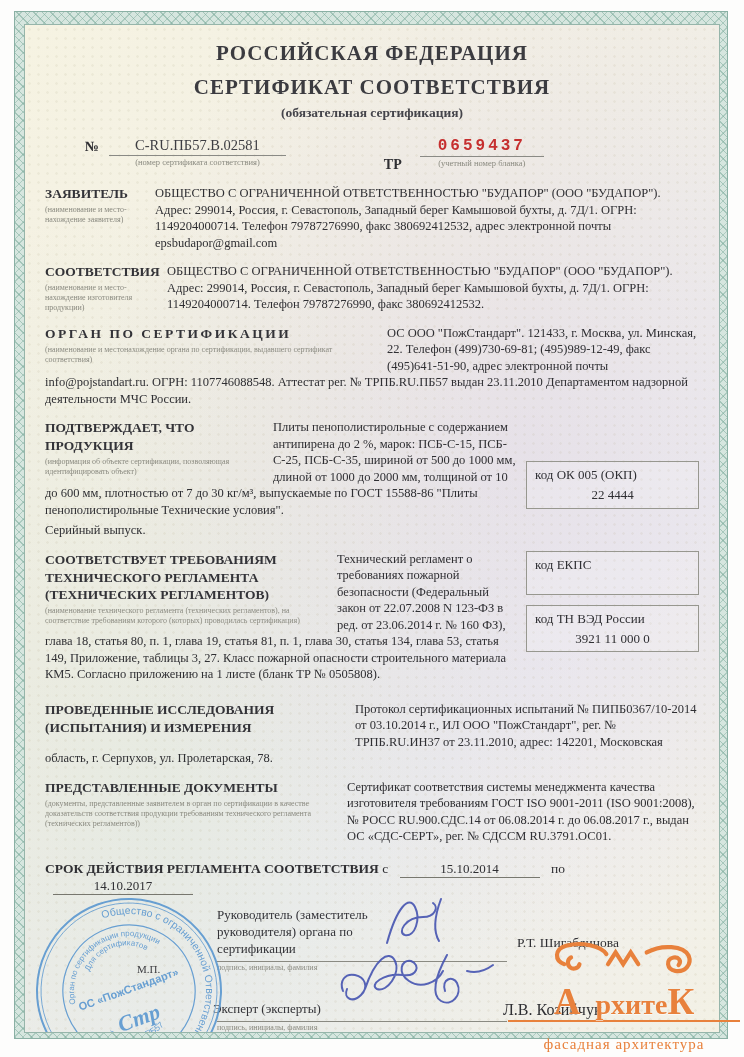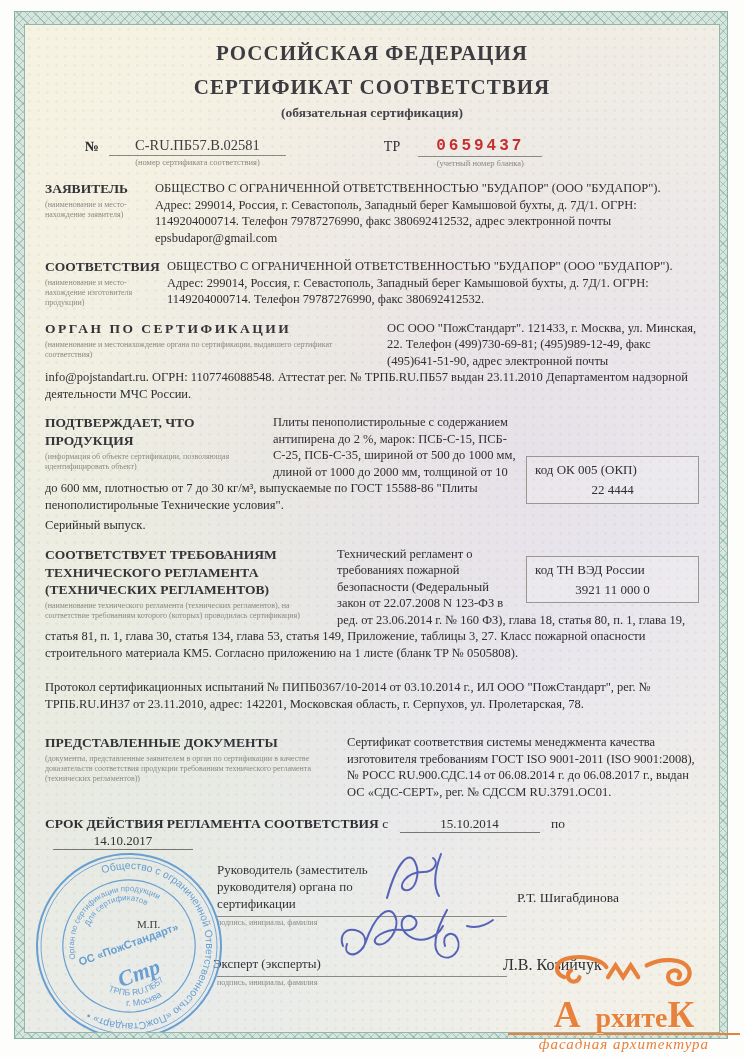--- a/index.html
+++ b/index.html
@@ -26,21 +26,21 @@
   
   .hdr{text-align:center;}
   .hdr-country{font-size:21px;font-weight:bold;letter-spacing:1px;color:#3b3b40;margin-top:8px;}
   .hdr-title{font-size:21px;font-weight:bold;letter-spacing:1px;color:#3b3b40;margin-top:9px;font-family:Liberation Serif, serif;}
   .hdr-sub{font-size:13.5px;font-weight:bold;color:#44444a;margin-top:5px;}
   .numrow{display:flex;align-items:flex-start;margin:16px 0 10px 40px;}
   .numlbl{font-size:14px;font-weight:bold;margin-top:2px;}
   .numcell{text-align:center;margin:0 10px;}
   .numval{font-size:14.5px;border-bottom:1px solid #8a8a85;padding:0 26px 1px 26px;color:#3d3d42;}
   .numcap{font-size:8.5px;color:#8a8a80;margin-top:1px;}
-  .trlbl{font-size:14px;font-weight:normal;margin:2px 8px 0 88px;}
+  .trlbl{font-size:14px;font-weight:bold;margin:20px 8px 0 88px;}
   .blankval{font-family:"Liberation Mono",monospace;font-weight:bold;font-size:16px;letter-spacing:3px;color:#c62f2f;border-bottom:1px solid #8a8a85;padding:0 18px 1px 18px;}
 
   
   .section{margin-top:12px;font-size:12.5px;line-height:1.32;}
   .section::after{content:"";display:block;clear:both;}
   .flexsec{display:flex;}
   .lblcol{flex:0 0 110px;}
   .lbl{font-weight:bold;font-size:13.5px;color:#333338;}
   .cap{font-size:8px;line-height:1.25;color:#8a8a80;margin-top:2px;}
   .bodytxt{color:#2f2f33;}
@@ -67,21 +67,21 @@
   .name2{position:absolute;left:458px;top:96px;font-size:16px;}
   .stamp{position:absolute;left:-14px;top:-12px;z-index:2;opacity:.9;}
   .sig-svg1{position:absolute;left:330px;top:-12px;z-index:4;}
   .sig-svg2{position:absolute;left:290px;top:38px;z-index:4;}
 
   
   .brand{position:absolute;right:4px;bottom:4px;width:232px;z-index:50;text-align:center;}
   .brand-name{color:#e8813c;font-weight:bold;line-height:.9;text-shadow:0 1px 0 rgba(255,255,255,.6);}
   .brand-name .bg{font-size:37px;}
   .brand-name .md{font-size:28px;margin-left:15px;}
-  .brand-tag{border-top:2px solid #e8813c;margin-top:2px;padding-top:1px;color:#e8813c;font-style:italic;font-size:15px;letter-spacing:1px;}
+  .brand-tag{border-top:2px solid #e8813c;margin-top:2px;padding-top:14px;color:#e8813c;font-size:15px;letter-spacing:1px;}
 </style>
 </head>
 <body>
 
 <div class="page">
   <div class="frame"></div>
   <div class="paper">
     <div class="content">
 
       <div class="hdr">
@@ -138,32 +138,39 @@
         </div>
         <div class="bodytxt">Плиты пенополистирольные с содержанием антипирена до 2 %, марок: ПСБ-С-15, ПСБ-С-25, ПСБ-С-35, шириной от 500 до 1000 мм, длиной от 1000 до 2000 мм, толщиной от 10 до 600 мм, плотностью от 7 до 30 кг/м³, выпускаемые по ГОСТ 15588-86 "Плиты пенополистирольные Технические условия".</div>
         <div class="bodytxt" style="margin-top:4px;">Серийный выпуск.</div>
       </div>
 
       <div class="section">
         <div class="floatlbl" style="width:282px;">
           <div class="lbl">СООТВЕТСТВУЕТ ТРЕБОВАНИЯМ ТЕХНИЧЕСКОГО РЕГЛАМЕНТА (ТЕХНИЧЕСКИХ РЕГЛАМЕНТОВ)</div>
           <div class="cap">(наименование технического регламента (технических регламентов), на соответствие требованиям которого (которых) проводилась сертификация)</div>
         </div>
+        <div class="fr-box" style="width:155px;min-height:34px;margin-left:10px;">
+          <div>код ЕКПС</div>
+          <div class="code-val"></div>
+        </div>
         <div class="fr-box" style="width:155px;margin-top:10px;clear:right;margin-left:10px;">
           <div>код ТН ВЭД России</div>
           <div class="code-val">3921 11 000 0</div>
         </div>
         <div class="bodytxt">Технический регламент о требованиях пожарной безопасности (Федеральный закон от 22.07.2008 N 123-ФЗ в ред. от 23.06.2014 г. № 160 ФЗ), глава 18, статья 80, п. 1, глава 19, статья 81, п. 1, глава 30, статья 134, глава 53, статья 149, Приложение, таблицы 3, 27. Класс пожарной опасности строительного материала КМ5. Согласно приложению на 1 листе (бланк ТР № 0505808).</div>
       </div>
 
       <div class="section" style="margin-top:18px;">
+        <div class="floatlbl" style="width:300px;">
+          <div class="lbl">ПРОВЕДЕННЫЕ ИССЛЕДОВАНИЯ (ИСПЫТАНИЯ) И ИЗМЕРЕНИЯ</div>
+        </div>
         <div class="bodytxt">Протокол сертификационных испытаний № ПИПБ0367/10-2014 от 03.10.2014 г.,  ИЛ ООО "ПожСтандарт", рег. № ТРПБ.RU.ИН37 от 23.11.2010, адрес: 142201, Московская область, г. Серпухов, ул. Пролетарская, 78.</div>
       </div>
 
-      <div class="section" style="margin-top:22px;">
+      <div class="section" style="margin-top:12px;">
         <div class="floatlbl" style="width:292px;">
           <div class="lbl">ПРЕДСТАВЛЕННЫЕ ДОКУМЕНТЫ</div>
           <div class="cap">(документы, представленные заявителем в орган по сертификации в качестве доказательств соответствия продукции требованиям технического регламента (технических регламентов))</div>
         </div>
         <div class="bodytxt">Сертификат соответствия системы менеджмента качества изготовителя требованиям ГОСТ ISO 9001-2011 (ISO 9001:2008), № РОСС RU.900.СДС.14 от 06.08.2014 г. до 06.08.2017 г., выдан ОС «СДС-СЕРТ», рег. № СДССМ RU.3791.ОС01.</div>
       </div>
 
       <div class="validity">
         <b>СРОК ДЕЙСТВИЯ РЕГЛАМЕНТА СООТВЕТСТВИЯ</b>
         <span>с</span>

